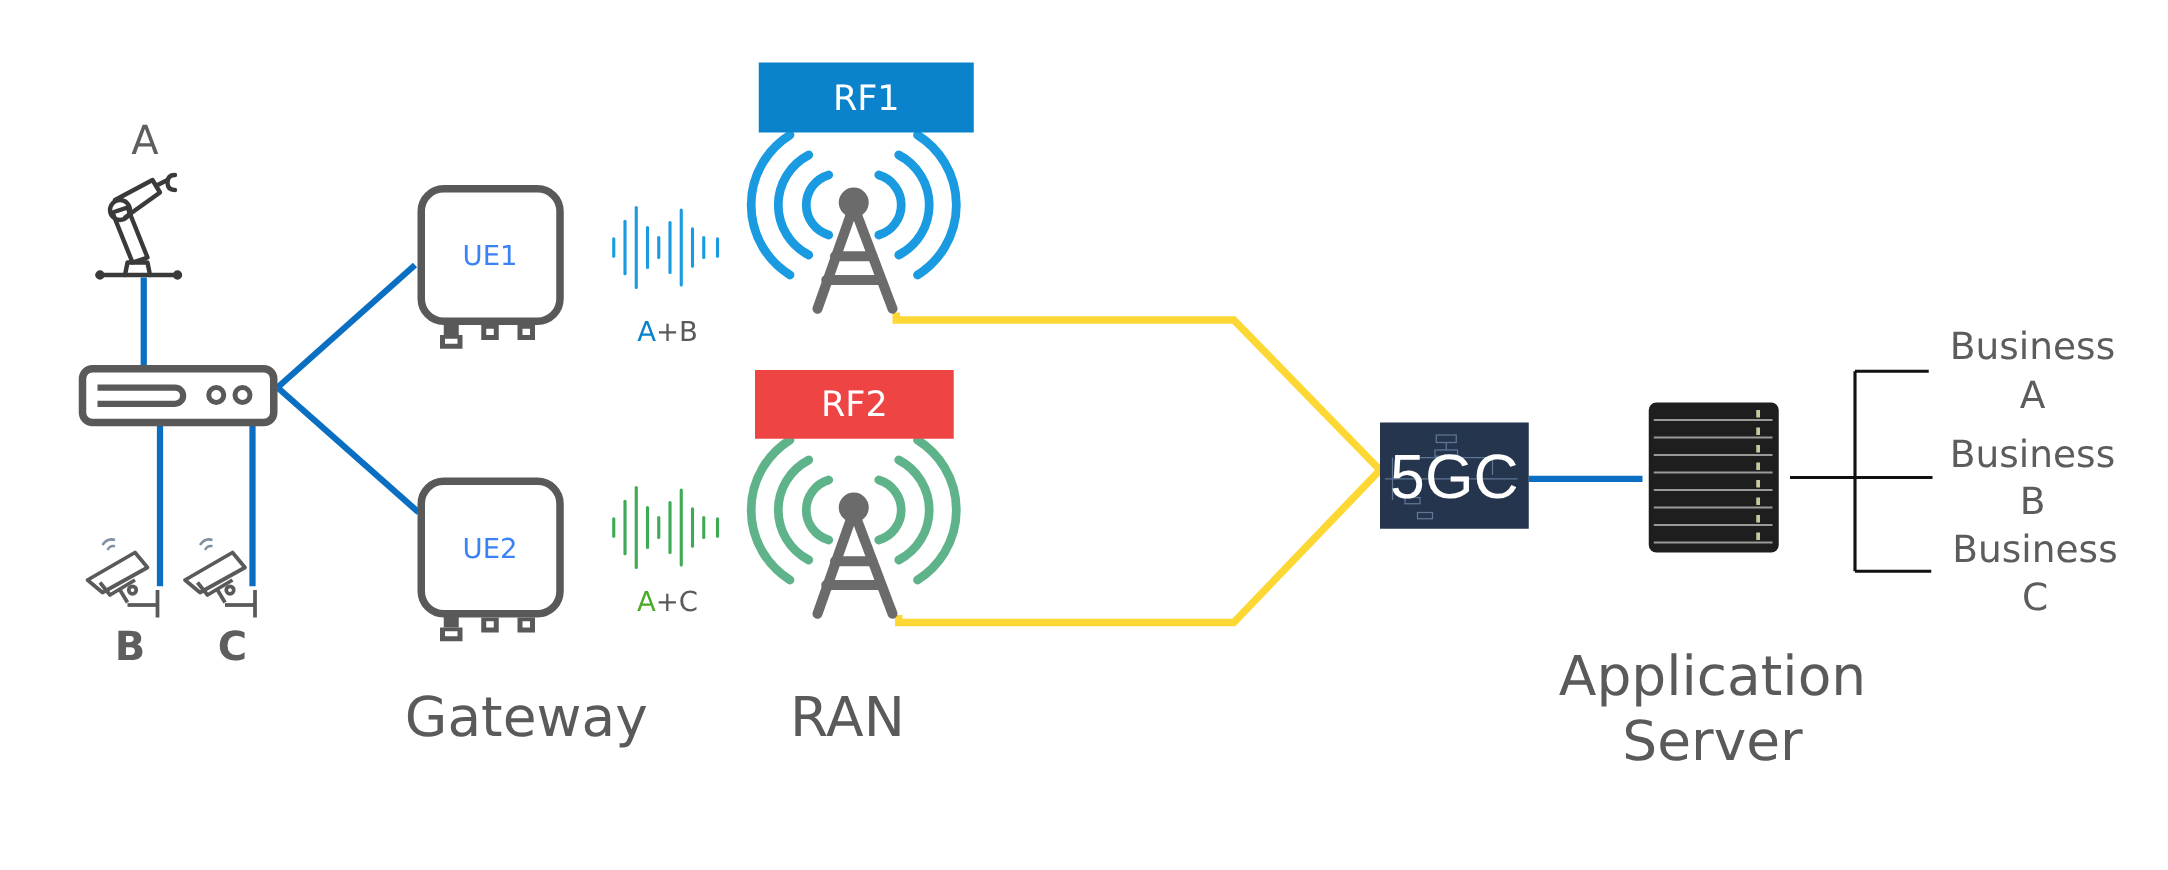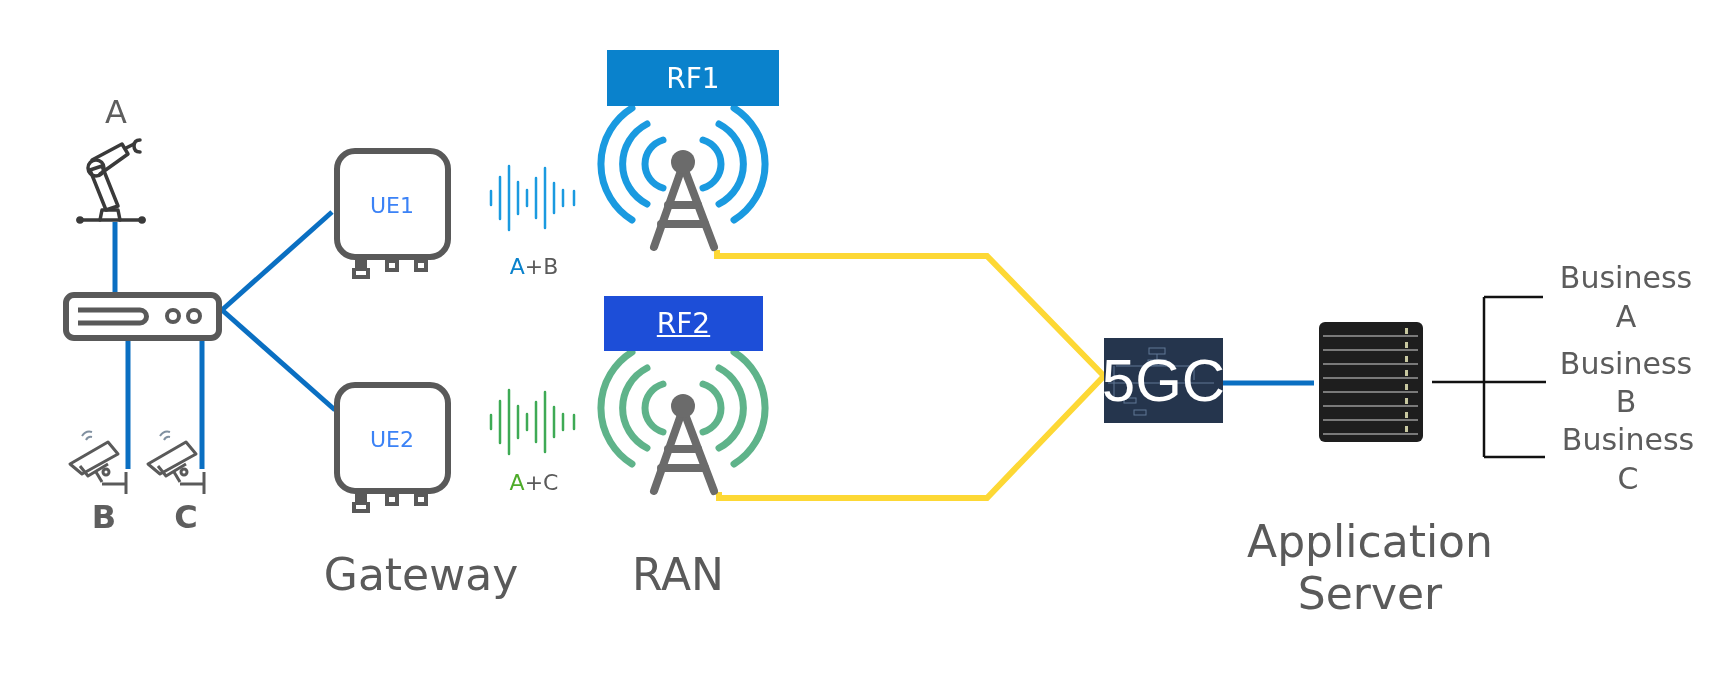--- a/index.html
+++ b/index.html
@@ -7,21 +7,21 @@
          font-family:"DejaVu Sans", sans-serif; color:#595959; }
   svg.canvas { position:absolute; left:0; top:0; }
   .lbl { position:absolute; transform:translate(-50%,-50%); white-space:nowrap; line-height:1; }
   .big { font-size:44px; color:#5a5a5a; font-family:"DejaVu Sans", sans-serif; }
   .node-letter { font-size:32px; color:#5e5e5e; }
   .node-letter-bold { font-size:32px; font-weight:bold; color:#5e5e5e; }
   .biz { font-size:30px; color:#5c5c5c; text-align:center; line-height:1.25; }
   .mix { font-size:22px; color:#5a5a5a; }
   .ue-text { font-size:22px; color:#3b82f6; }
   .rf { position:absolute; color:#fff; font-size:28px; display:flex; align-items:center; justify-content:center; }
-  .core { position:absolute; background:#25354d; color:#fff; font-family:"Liberation Sans", sans-serif; font-size:60px; display:flex; align-items:center; justify-content:center; overflow:hidden; }
+  .core { position:absolute; background:#25354d; color:#fff; font-family:"Liberation Sans", sans-serif; font-size:50px; display:flex; align-items:center; justify-content:center; overflow:hidden; }
 </style>
 </head>
 <body>
 
 <svg class="canvas" width="1734" height="696" viewBox="0 0 1734 696">
 
   <g stroke="#0a6fc2" stroke-width="5" fill="none">
     <line x1="115" y1="222" x2="115" y2="295"></line>
     <line x1="128" y1="340" x2="128" y2="469"></line>
     <line x1="202" y1="340" x2="202" y2="469"></line>
@@ -207,21 +207,21 @@
       <rect x="30" y="72" width="12" height="5"></rect>
       <line x1="10" y1="28" x2="10" y2="62"></line>
     </g>
   </svg>
   <span style="position:relative;">5GC</span>
 </div>
 
 <div class="rf" style="left:607px; top:50px; width:172px; height:56px; background:#0a82cc;">
   <span>RF1</span>
 </div>
-<div class="rf" style="left:604px; top:296px; width:159px; height:55px; background:#1d4ed8;text-decoration:underline;">
+<div class="rf" style="left:604px; top:296px; width:159px; height:55px; background:#ef4444;">
   <span>RF2</span>
 </div>
 
 <div class="lbl node-letter" style="left:116px; top:112px;">A</div>
 <div class="lbl node-letter-bold" style="left:104px; top:517px;">B</div>
 <div class="lbl node-letter-bold" style="left:186px; top:517px;">C</div>
 
 <div class="lbl ue-text" style="left:392px; top:206px;">UE1</div>
 <div class="lbl ue-text" style="left:392px; top:440px;">UE2</div>
 

